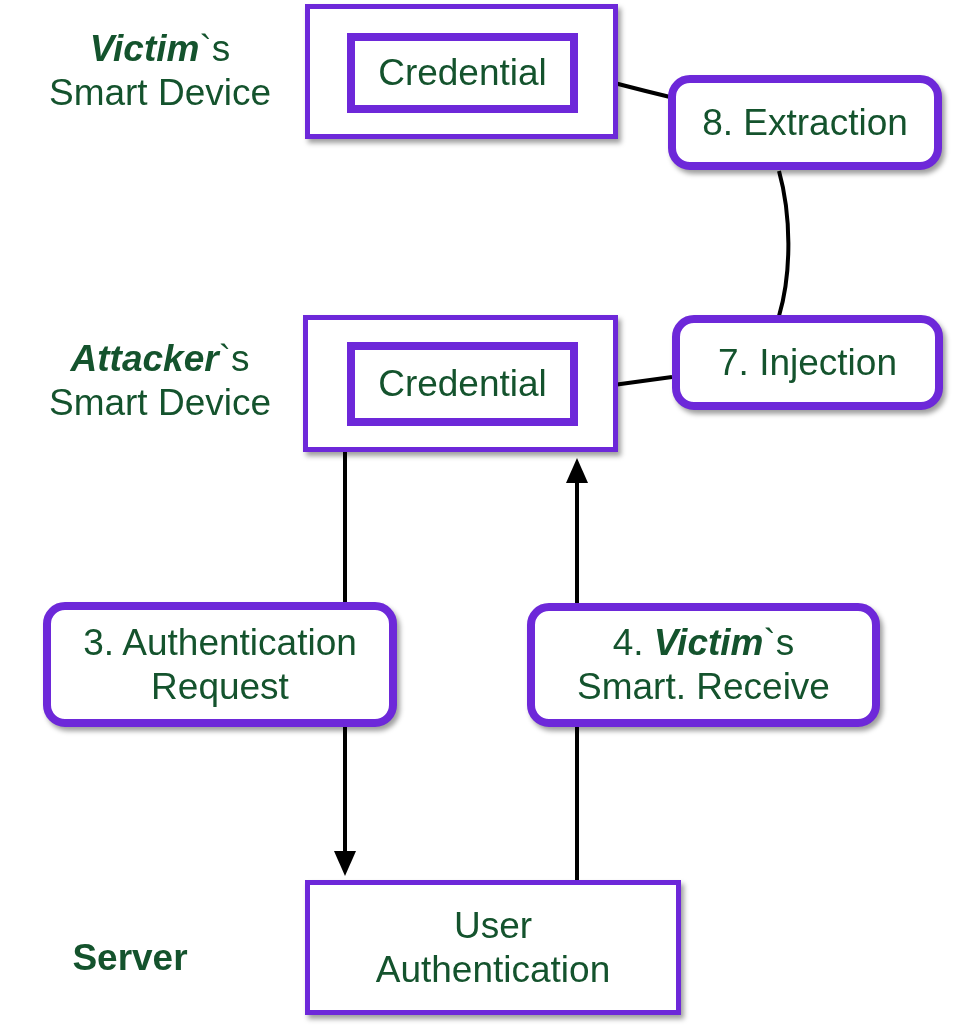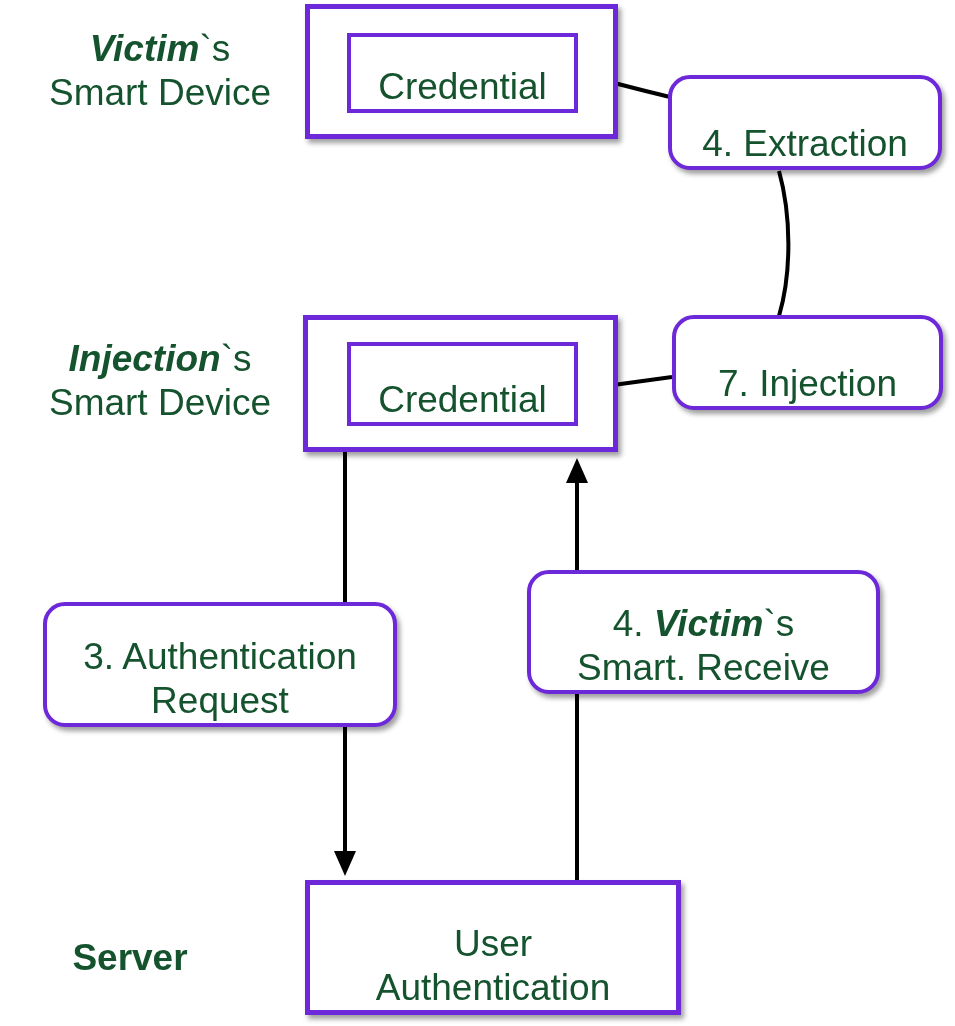--- a/index.html
+++ b/index.html
@@ -10,25 +10,25 @@
     background: #ffffff;
     font-family: "Liberation Sans", sans-serif;
     color: #14532d;
     overflow: hidden;
   }
   .layer-svg { position: absolute; left: 0; top: 0; z-index: 1; }
   .node {
     position: absolute;
     box-sizing: border-box;
     background: #ffffff;
-    border: 4px solid #6d28d9;
+    border: 8px solid #6d28d9;
     display: flex;
     flex-direction: column;
     align-items: center;
-    justify-content: flex-end;
+    justify-content: center;
     text-align: center;
     z-index: 2;
     font-size: 37px;
     line-height: 44px;
   }
   .device {
     border-width: 5px;
     box-shadow: 3px 4px 5px rgba(0,0,0,0.38);
   }
   .inner { z-index: 3; }
@@ -70,42 +70,42 @@
   <div class="side-label" style="left:5px; top:27px; width:310px;">
     <div><span class="owner">Victim</span><span>`s</span></div>
     <div>Smart Device</div>
   </div>
   <div class="node device" style="left:305px; top:4px; width:313px; height:135px;"></div>
   <div class="node inner" style="left:347px; top:33px; width:231px; height:80px;">
     <div>Credential</div>
   </div>
 
   <div class="node pill" style="left:668px; top:75px; width:274px; height:95px;">
-    <div>4. Extraction</div>
+    <div>8. Extraction</div>
   </div>
 
   <div class="side-label" style="left:5px; top:337px; width:310px;">
-    <div><span class="owner">Injection</span><span>`s</span></div>
+    <div><span class="owner">Attacker</span><span>`s</span></div>
     <div>Smart Device</div>
   </div>
   <div class="node device" style="left:303px; top:315px; width:315px; height:137px;"></div>
   <div class="node inner" style="left:347px; top:342px; width:231px; height:84px;">
     <div>Credential</div>
   </div>
 
   <div class="node pill" style="left:672px; top:315px; width:271px; height:95px;">
     <div>7. Injection</div>
   </div>
 
   <div class="node pill" style="left:43px; top:602px; width:354px; height:125px;">
     <div>3. Authentication</div>
     <div>Request</div>
   </div>
 
-  <div class="node pill" style="left:527px; top:570px; width:353px; height:124px;">
+  <div class="node pill" style="left:527px; top:603px; width:353px; height:124px;">
     <div><span>4. </span><span class="owner">Victim</span><span>`s</span></div>
     <div>Smart. Receive</div>
   </div>
 
   <div class="side-label bold" style="left:30px; top:928px; width:200px;">Server</div>
   <div class="node device" style="left:305px; top:880px; width:376px; height:135px;">
     <div>User</div>
     <div>Authentication</div>
   </div>
 

